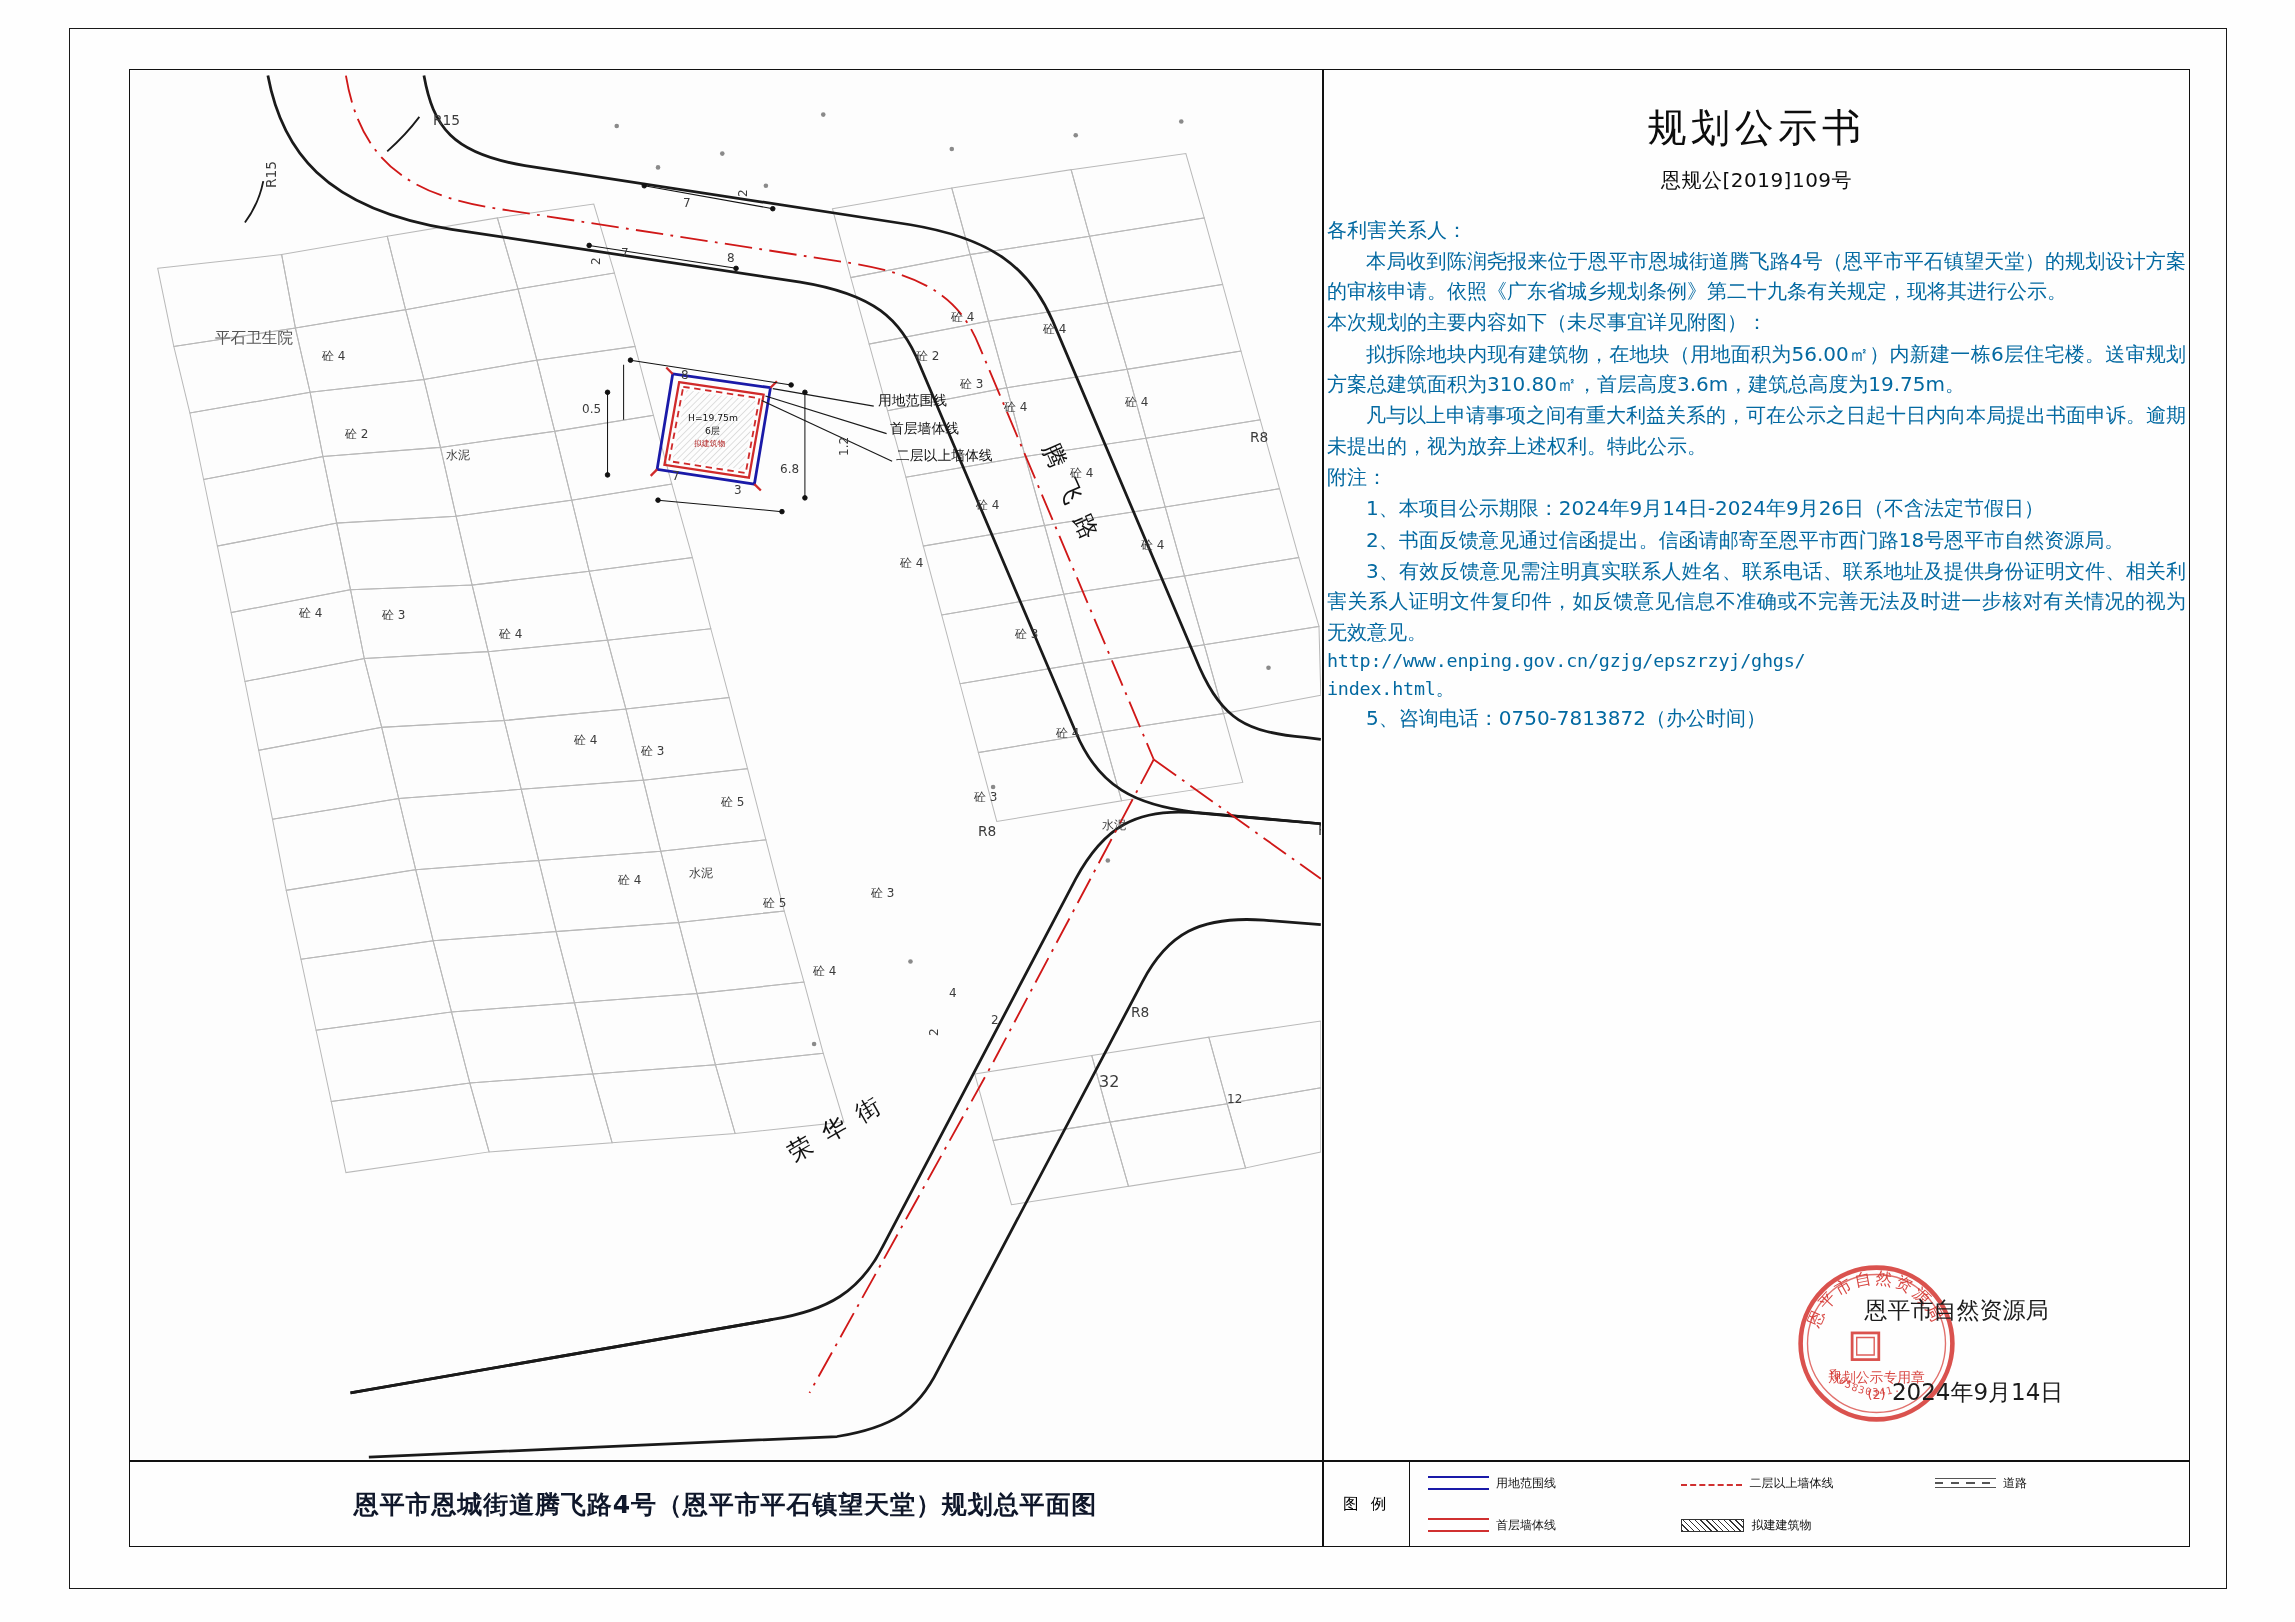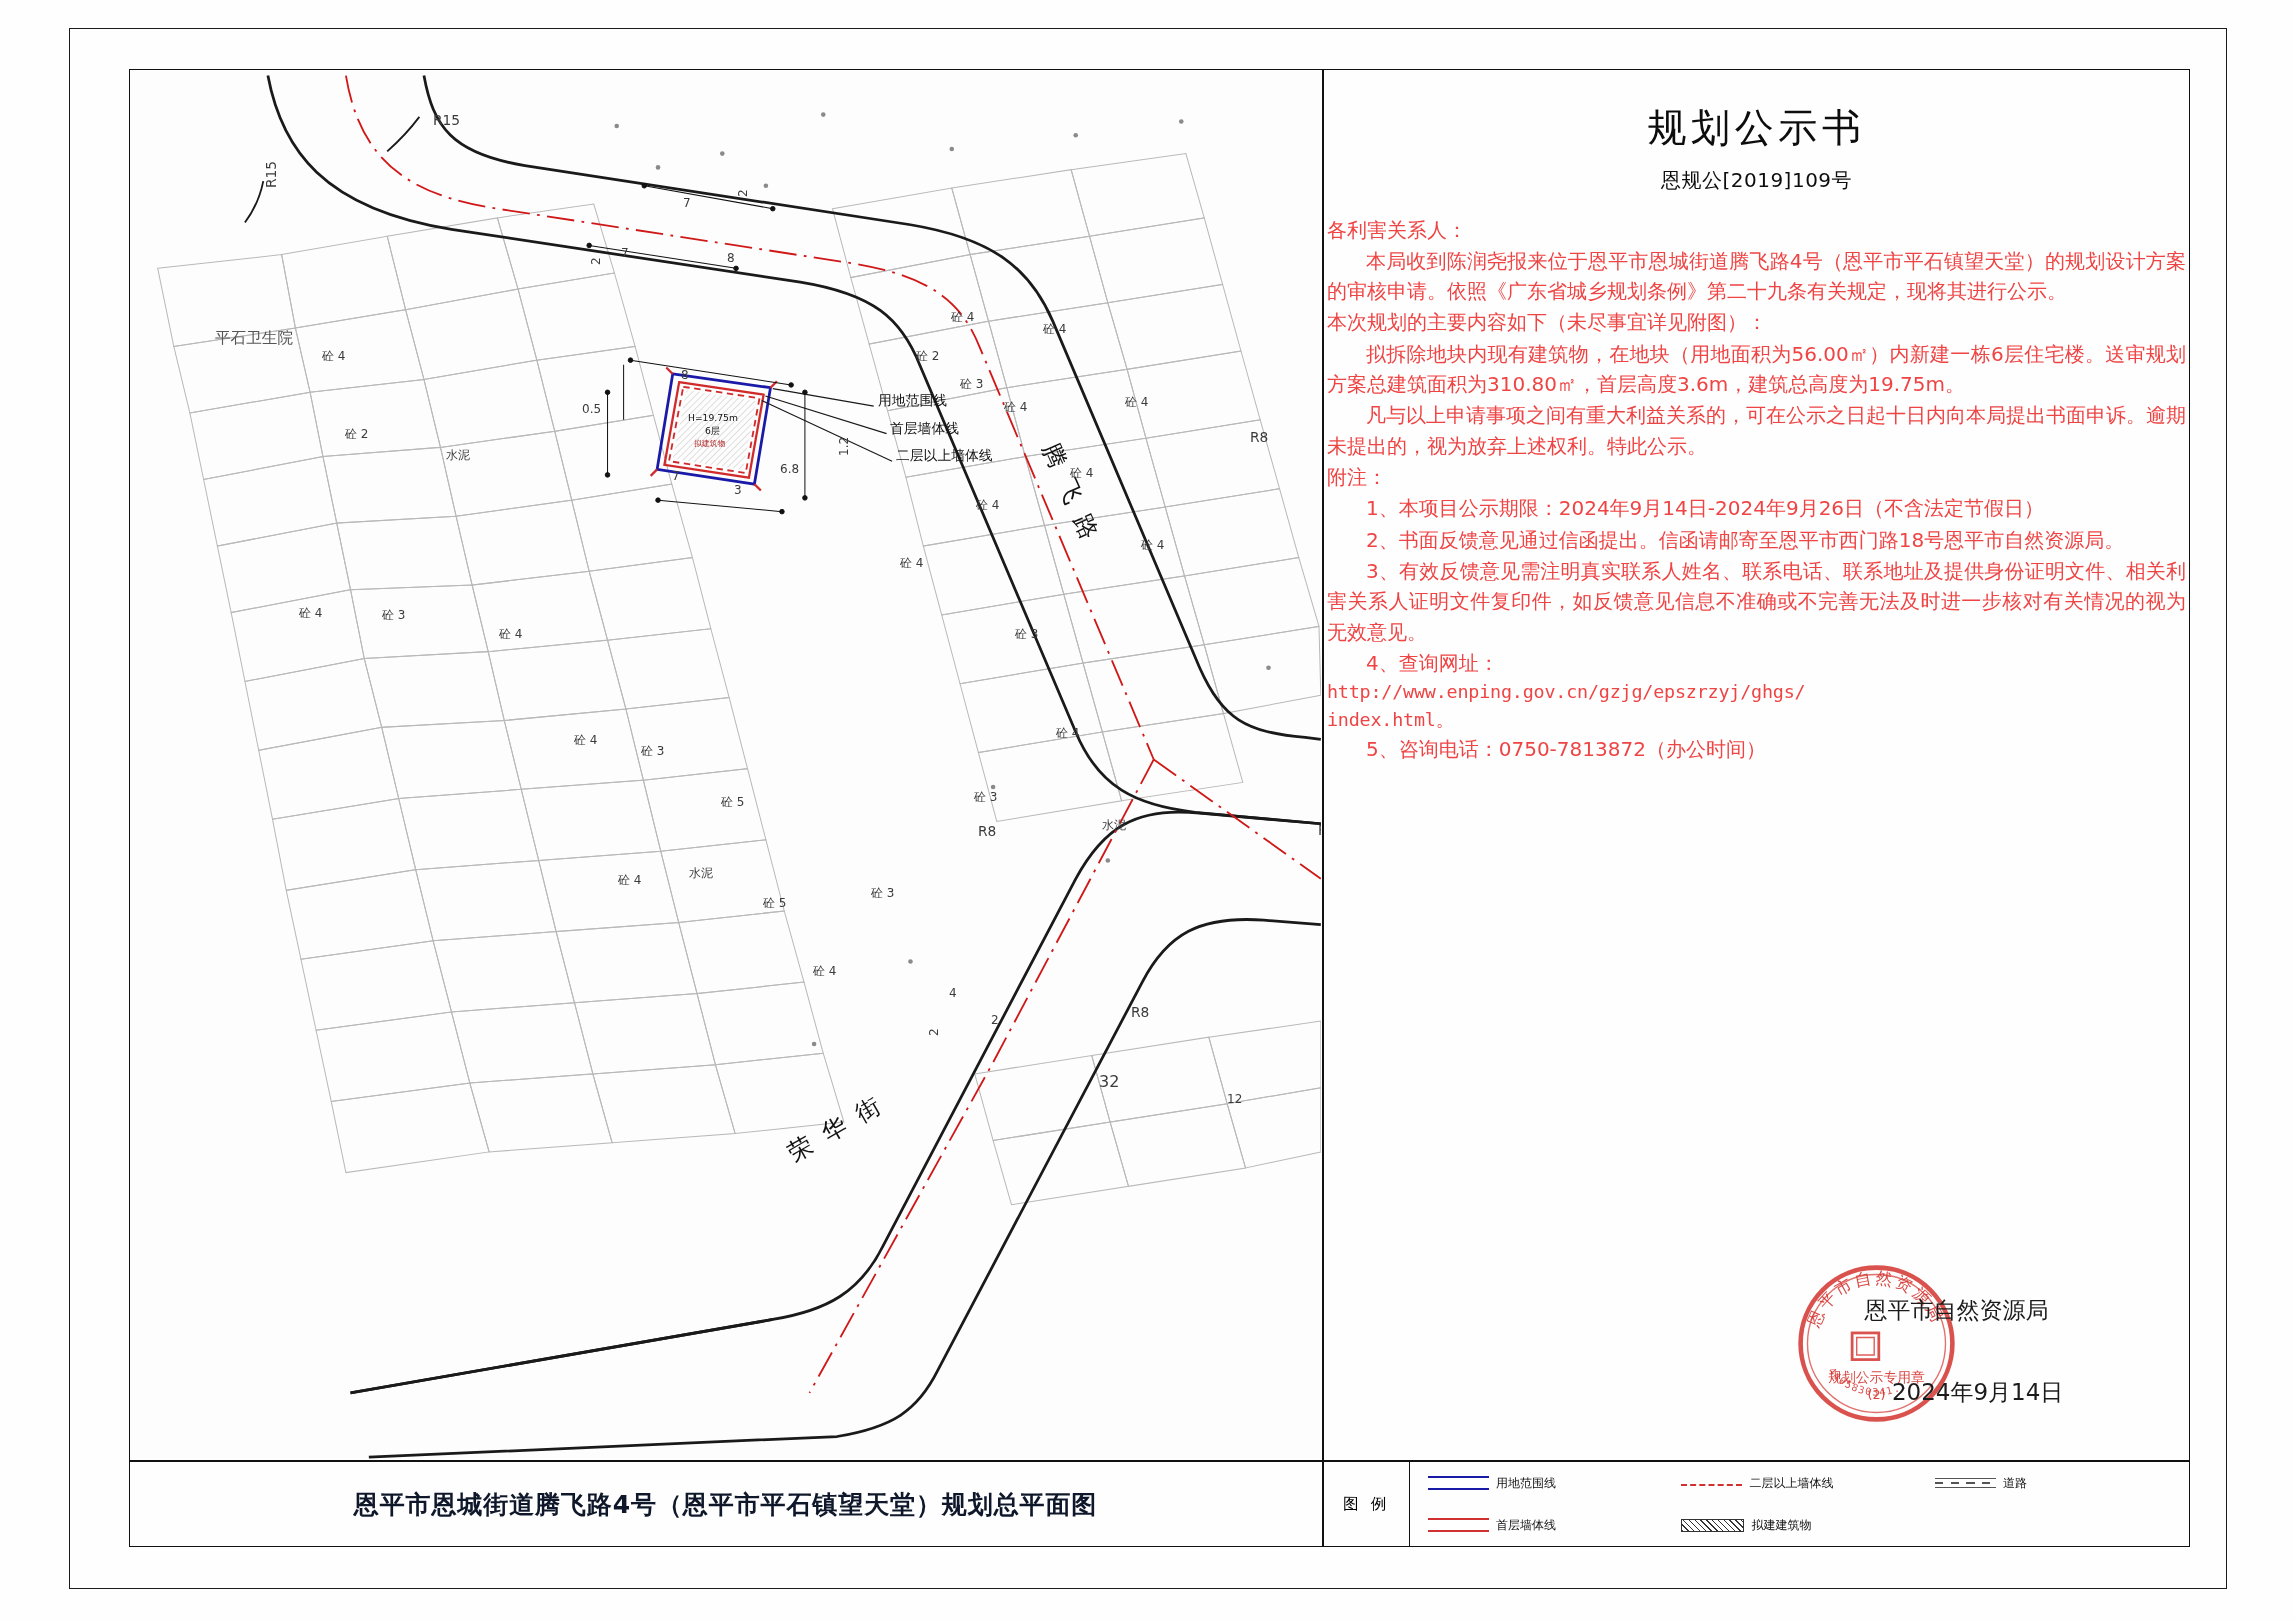--- a/index.html
+++ b/index.html
@@ -119,21 +119,21 @@
     font-size: 20px;
     margin-top: 12px;
     letter-spacing: 0.5px;
     color: #0d0d0d;
   }
   .body-text {
     margin-top: 21px;
     font-family: "DejaVu Sans", sans-serif;
     font-size: 20px;
     line-height: 1.52;
-    color: #ef4444;
+    color: #0369a1;
     text-align: justify;
   }
   .body-text p { margin: 0 0 0.9px 0; }
   .indent2 { text-indent: 39px; }
   .url-line {
     font-family: "DejaVu Sans Mono", monospace;
     font-size: 18.4px;
     line-height: 1.45;
     letter-spacing: -0.2px;
   }
@@ -506,21 +506,20 @@
     <div class="body-text">
       <p>各利害关系人：</p>
       <p class="indent2">本局收到陈润尧报来位于恩平市恩城街道腾飞路4号（恩平市平石镇望天堂）的规划设计方案的审核申请。依照《广东省城乡规划条例》第二十九条有关规定，现将其进行公示。</p>
       <p>本次规划的主要内容如下（未尽事宜详见附图）：</p>
       <p class="indent2">拟拆除地块内现有建筑物，在地块（用地面积为56.00㎡）内新建一栋6层住宅楼。送审规划方案总建筑面积为310.80㎡，首层高度3.6m，建筑总高度为19.75m。</p>
       <p class="indent2">凡与以上申请事项之间有重大利益关系的，可在公示之日起十日内向本局提出书面申诉。逾期未提出的，视为放弃上述权利。特此公示。</p>
       <p>附注：</p>
       <p class="indent2">1、本项目公示期限：2024年9月14日-2024年9月26日（不含法定节假日）</p>
       <p class="indent2">2、书面反馈意见通过信函提出。信函请邮寄至恩平市西门路18号恩平市自然资源局。</p>
       <p class="indent2">3、有效反馈意见需注明真实联系人姓名、联系电话、联系地址及提供身份证明文件、相关利害关系人证明文件复印件，如反馈意见信息不准确或不完善无法及时进一步核对有关情况的视为无效意见。</p>
-      <p class="indent2">4、查询网址：</p>
       <p class="url-line">http://www.enping.gov.cn/gzjg/epszrzyj/ghgs/</p>
       <p class="url-line">index.html。</p>
       <p class="indent2">5、咨询电话：0750-7813872（办公时间）</p>
     </div>
 
     <div class="stamp-wrap">
       <svg class="stamp-circle" viewBox="0 0 350 350">
         <circle cx="175" cy="175" r="165" fill="none" stroke="#d4342f" stroke-width="10" opacity="0.85"></circle>
         <circle cx="175" cy="175" r="150" fill="none" stroke="#d4342f" stroke-width="3" opacity="0.7"></circle>
         <path id="arcTop" d="M 45 175 A 130 130 0 0 1 305 175" fill="none"></path>

